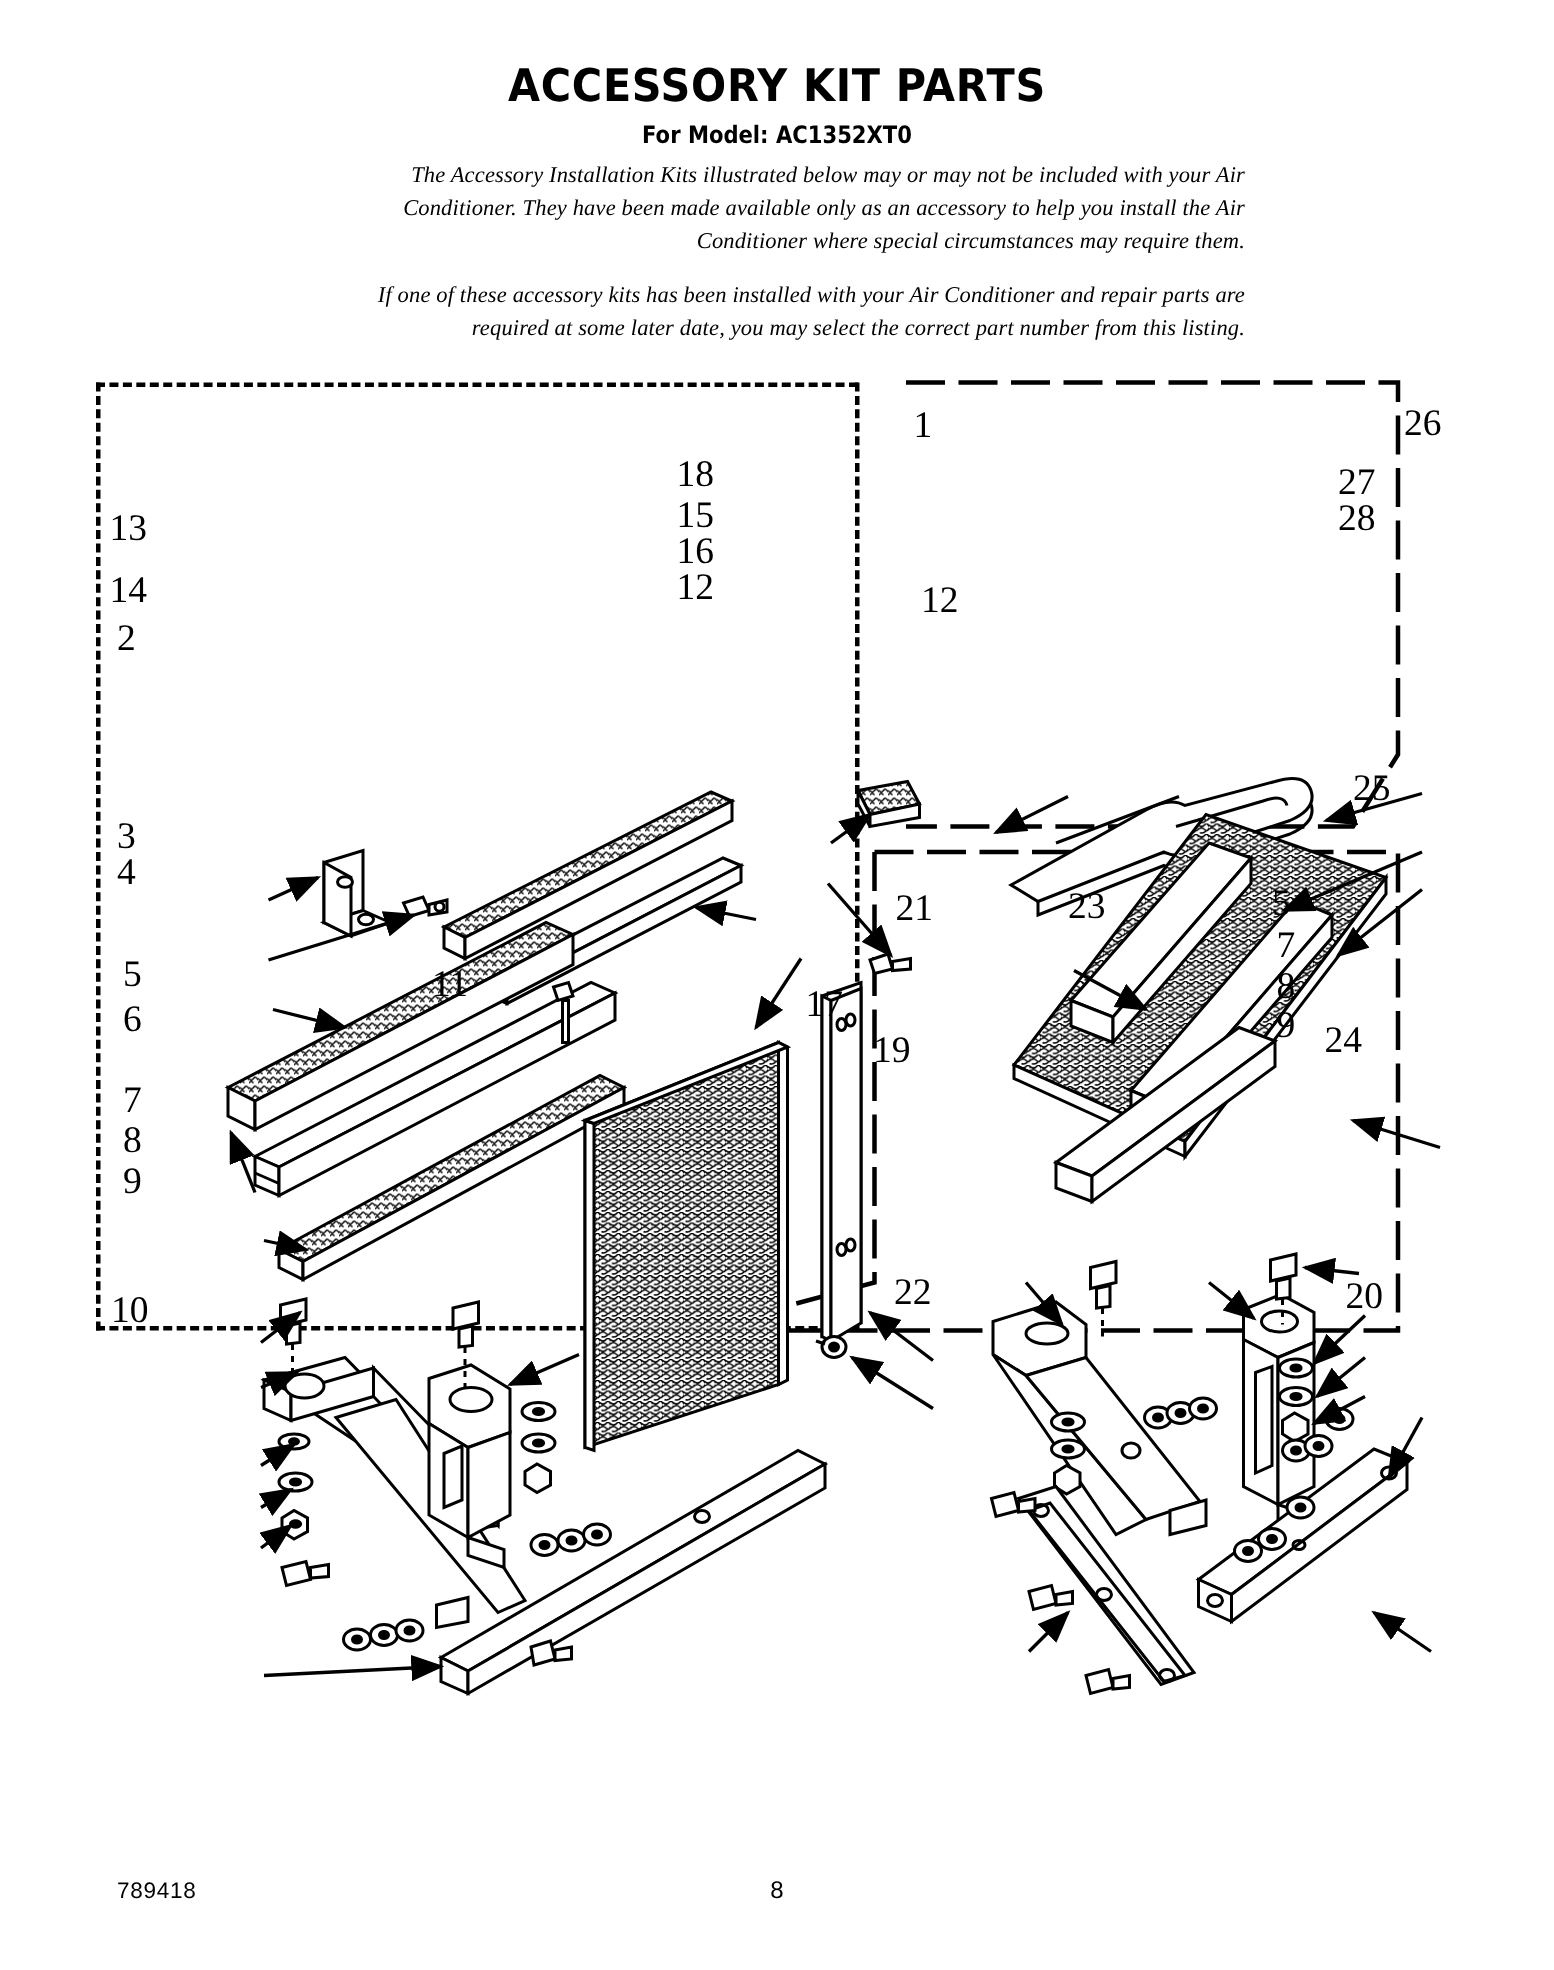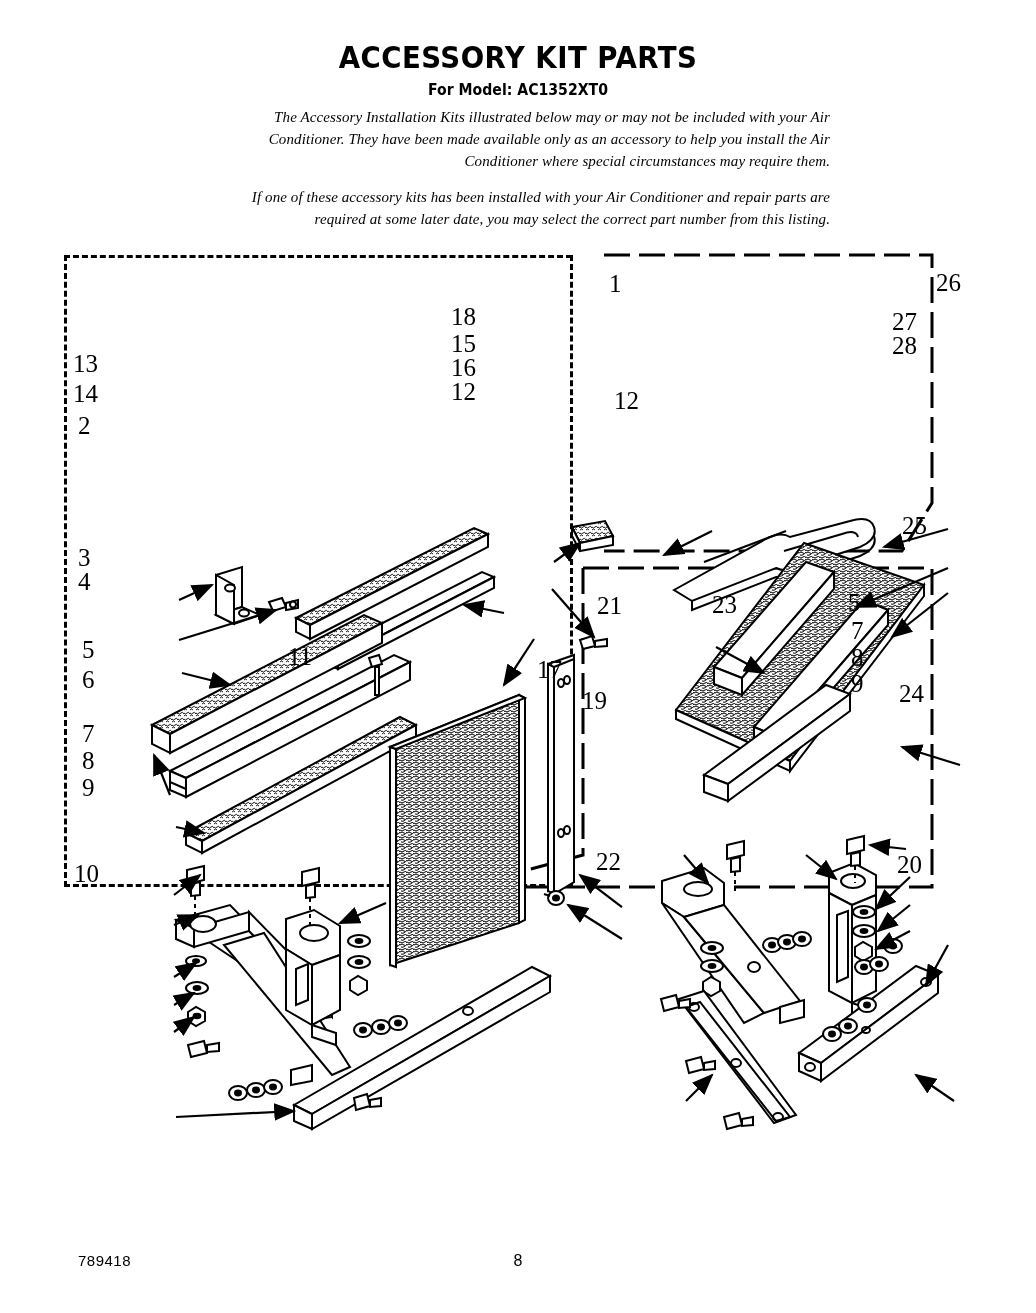--- a/index.html
+++ b/index.html
@@ -486,21 +486,21 @@
         <line x1="846" y1="676" x2="812" y2="694"></line>
         <line x1="884" y1="690" x2="862" y2="730"></line>
         <line x1="622" y1="846" x2="648" y2="820"></line>
         <line x1="890" y1="846" x2="852" y2="820"></line>
       </g>
     </g>
   </svg>
 
   <div id="callout-layer">
       <div class="label" style="left: 545px; top: 16px;">1</div>
-      <div class="label" style="left: 9px; top: 85px; margin-top: 11px;">13</div>
+      <div class="label" style="left: 9px; top: 85px;">13</div>
       <div class="label" style="left: 9px; top: 126px;">14</div>
       <div class="label" style="left: 14px; top: 158px;">2</div>
       <div class="label" style="left: 14px; top: 290px;">3</div>
       <div class="label" style="left: 14px; top: 314px;">4</div>
       <div class="label" style="left: 387px; top: 49px;">18</div>
       <div class="label" style="left: 387px; top: 76px;">15</div>
       <div class="label" style="left: 387px; top: 100px;">16</div>
       <div class="label" style="left: 387px; top: 124px;">12</div>
       <div class="label" style="left: 550px; top: 133px;">12</div>
       <div class="label" style="left: 828px; top: 15px; margin-left: 44px;">26</div>
@@ -515,21 +515,21 @@
       <div class="label" style="left: 10px; top: 606px;">10</div>
       <div class="label" style="left: 224px; top: 389px;">11</div>
       <div class="label" style="left: 473px; top: 402px;">17</div>
       <div class="label" style="left: 473px; top: 433px; margin-left: 45px;">19</div>
       <div class="label" style="left: 533px; top: 338px;">21</div>
       <div class="label" style="left: 648px; top: 337px;">23</div>
       <div class="label" style="left: 784px; top: 335px;">5</div>
       <div class="label" style="left: 787px; top: 363px;">7</div>
       <div class="label" style="left: 787px; top: 390px;">8</div>
       <div class="label" style="left: 787px; top: 416px;">9</div>
-      <div class="label" style="left: 819px; top: 426px; margin-left: 16px;">24</div>
+      <div class="label" style="left: 819px; top: 426px;">24</div>
       <div class="label" style="left: 532px; top: 594px;">22</div>
       <div class="label" style="left: 833px; top: 597px;">20</div>
     </div>
 </div>
 
 <div id="footer-code">789418</div>
 
 <div id="footer-page">8</div>
 
 </body></html>

